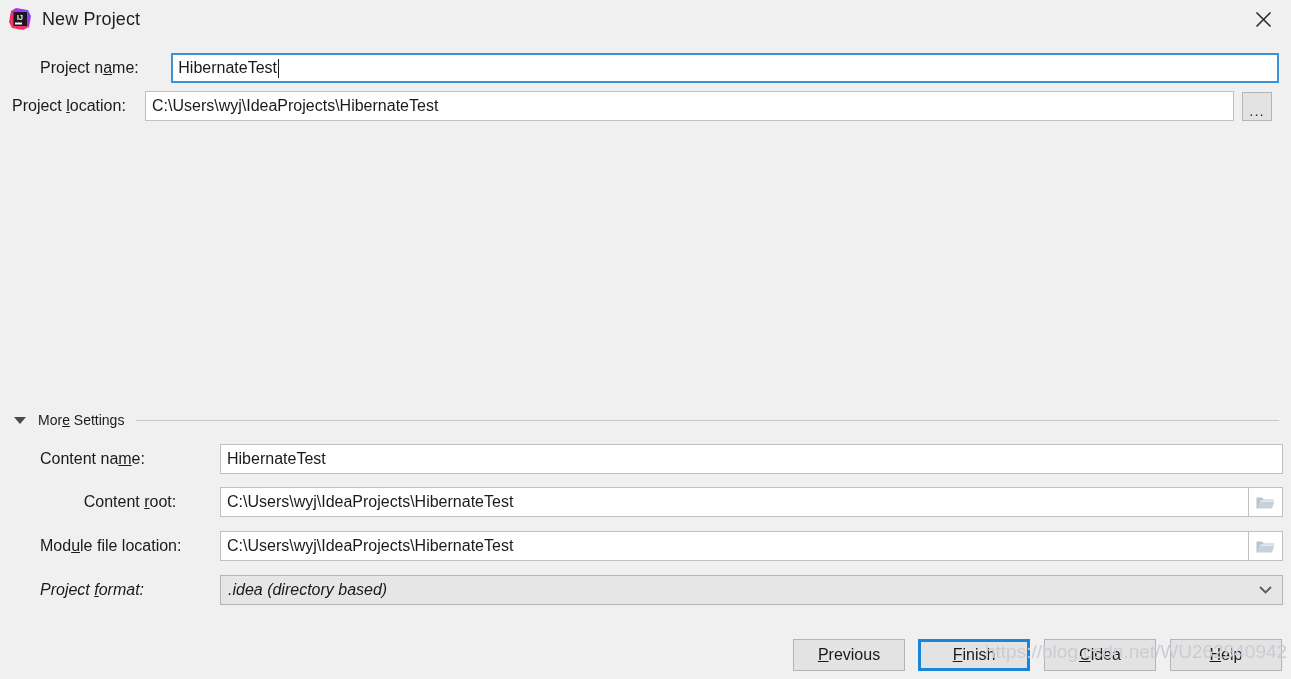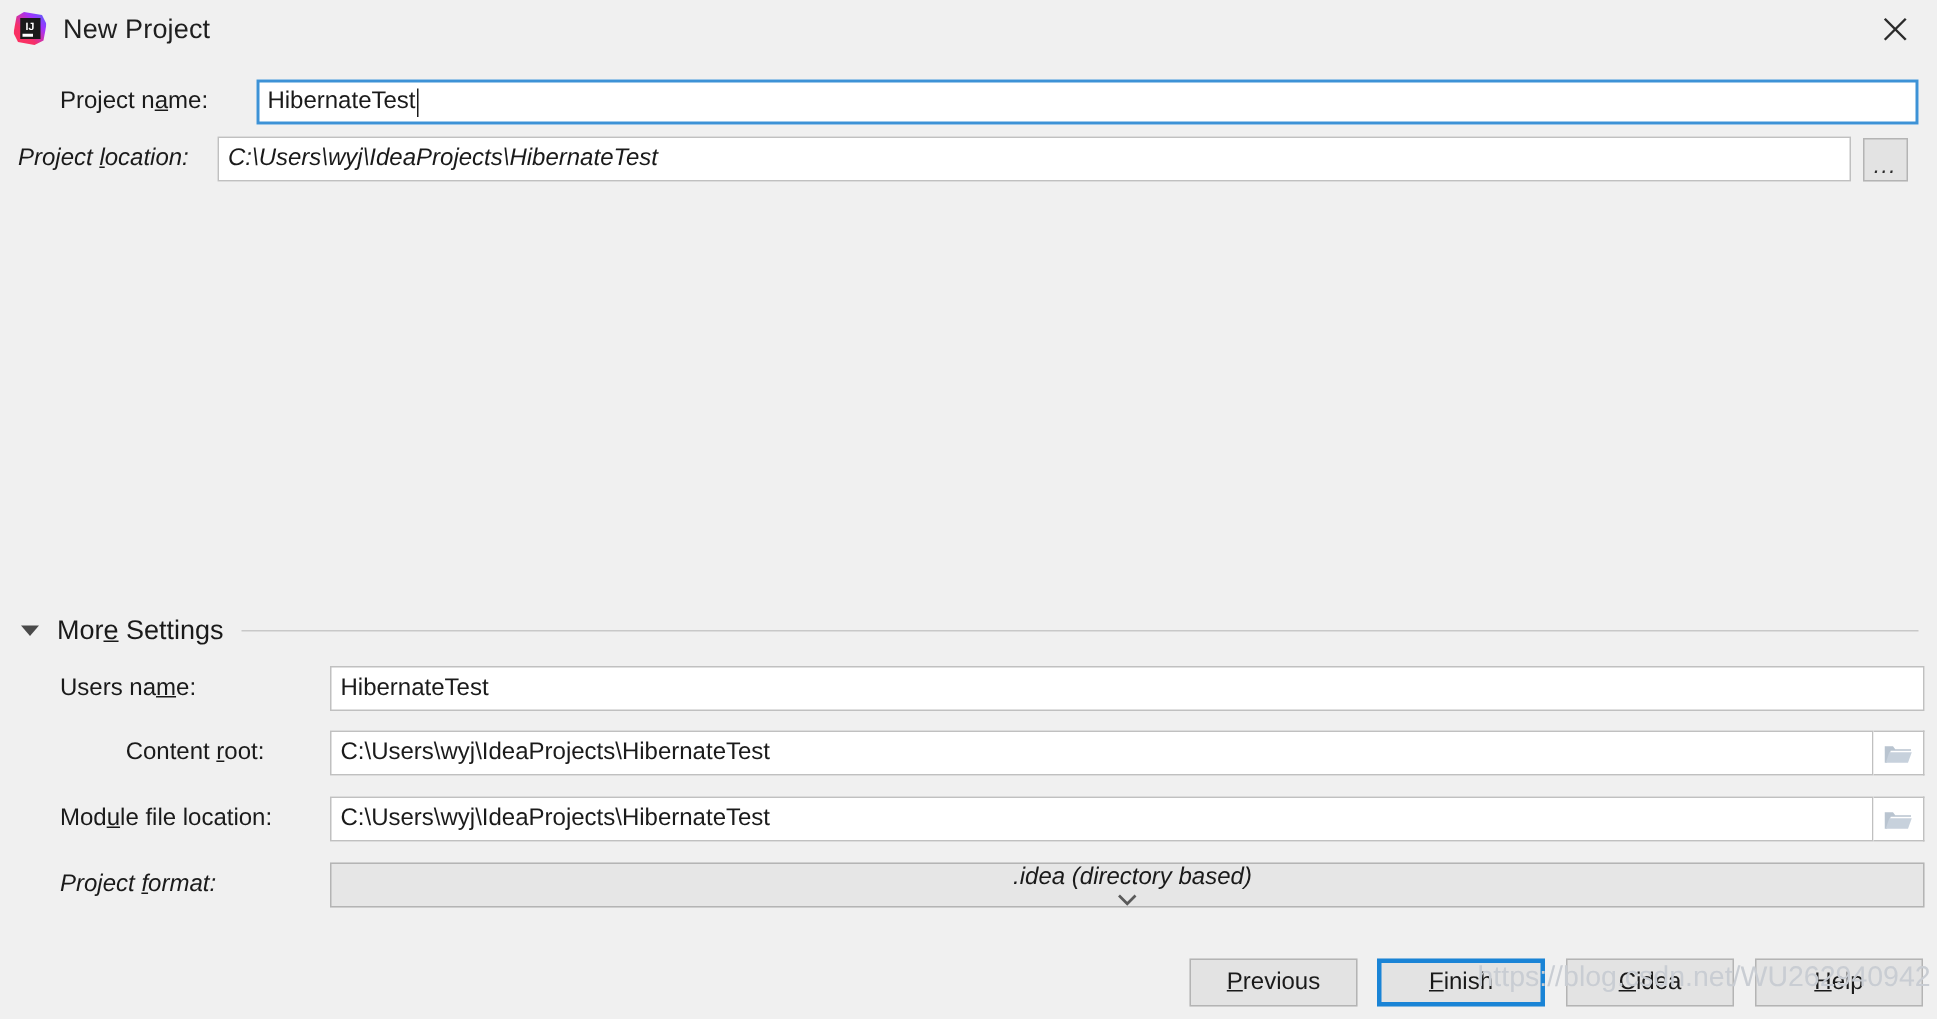--- a/index.html
+++ b/index.html
@@ -138,21 +138,21 @@
     display: flex;
     align-items: center;
   }
   #more-settings-arrow {
     width: 16px;
     display: flex;
     align-items: center;
     justify-content: center;
   }
   #more-settings-label {
-    font-size: 18px;
+    font-size: 14px;
     color: #1a1a1a;
     margin-left: 10px;
     white-space: nowrap;
   }
   #more-settings-line {
     flex: 1;
     height: 1px;
     background: #c8c8c8;
     margin-left: 12px;
   }
@@ -160,21 +160,20 @@
   
   .combobox {
     box-sizing: border-box;
     height: 30px;
     background: #e6e6e6;
     border: 1px solid #b4b4b4;
     display: flex;
     align-items: center;
     font-size: 16px;
     color: #1a1a1a;
-    flex-direction: column;
   }
   .combobox .combo-value {
     flex: 1;
     padding-left: 7px;
     white-space: nowrap;
     overflow: hidden;
   }
   .combobox .combo-arrow {
     width: 34px;
     display: flex;
@@ -252,42 +251,42 @@
 </div>
 
 <div class="row" style="left:12px; top:53px; width:1267px; height:30px;">
   <div class="field-label" style="width:133px;margin-left:28px;"><span>Project n</span><u>a</u><span>me:</span></div>
   <div class="textfield focused" style="width:1122px;">
     <span>HibernateTest</span>
       <span class="caret"></span>
   </div>
 </div>
 
-<div class="row" style="left:12px; top:97px; width:1267px; height:18px;font-style:italic;">
+<div class="row" style="left:12px; top:97px; width:1267px; height:18px;">
   <div class="field-label" style="width:133px;"><span>Project </span><u>l</u><span>ocation:</span></div>
   <div class="textfield" style="width:1089px;">
     <span>C:\Users\wyj\IdeaProjects\HibernateTest</span>
   </div>
   <div class="browse-dots" style="margin-left:8px;">
     <span>...</span>
   </div>
 </div>
 
 <div id="more-settings">
   <div id="more-settings-arrow">
     <svg width="12" height="9" viewBox="0 0 12 9">
       <polygon points="0,1 12,1 6,8" fill="#4a4a4a"></polygon>
     </svg>
   </div>
   <div id="more-settings-label"><span>Mor</span><u>e</u><span> Settings</span></div>
   <div id="more-settings-line"></div>
 </div>
 
 <div class="row" style="left:40px; top:444px; width:1243px; height:30px;">
-  <div class="field-label" style="width:180px;"><span>Users na</span><u>m</u><span>e:</span></div>
+  <div class="field-label" style="width:180px;"><span>Content na</span><u>m</u><span>e:</span></div>
   <div class="textfield" style="width:1063px;">
     <span>HibernateTest</span>
   </div>
 </div>
 
 <div class="row" style="left:40px; top:487px; width:1243px; height:30px;text-align:center;">
   <div class="field-label" style="width:180px;"><span>Content </span><u>r</u><span>oot:</span></div>
   <div class="textfield" style="width:1029px;">
     <span>C:\Users\wyj\IdeaProjects\HibernateTest</span>
   </div>

